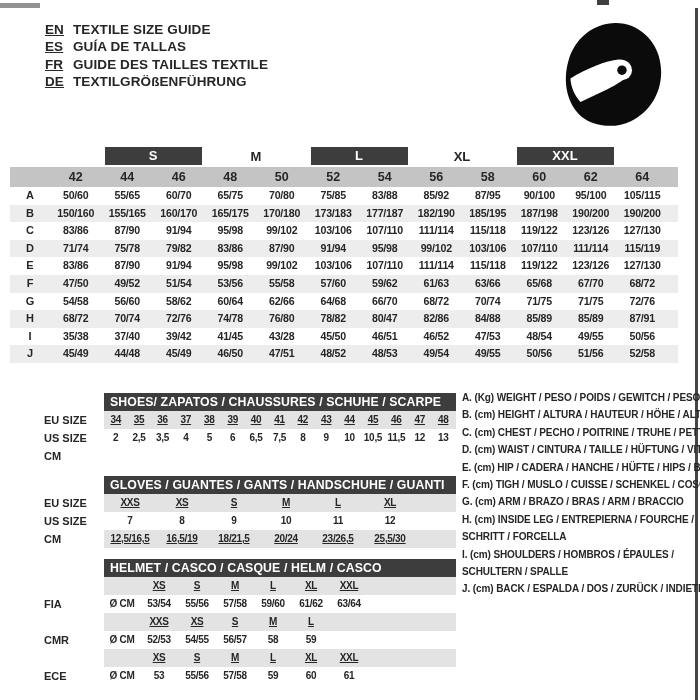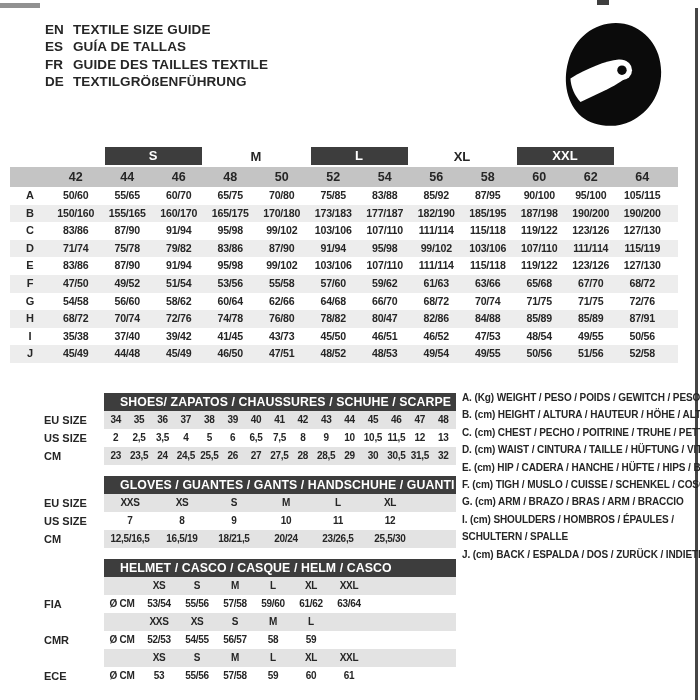--- a/index.html
+++ b/index.html
@@ -16,21 +16,21 @@
     font-family:"Liberation Sans",sans-serif;font-weight:bold;overflow:hidden;
   }
   
   .tl-mark{position:absolute;left:0;top:3px;width:40px;height:5px;background:#919191;}
   .tr-mark{position:absolute;left:597px;top:0;width:12px;height:5px;background:#3f3f3f;}
   .right-border{position:absolute;left:695px;top:8px;width:3px;height:692px;background:#454545;}
 
   
   .lang-list{position:absolute;left:45px;top:21px;}
   .lang-row{display:flex;font-size:13.5px;line-height:17.3px;letter-spacing:0.1px;}
-  .lang-code{width:28px;flex:0 0 28px;}
+  .lang-code{width:28px;flex:0 0 28px;text-decoration:underline;}
 
   
   .helmet-icon{position:absolute;left:557px;top:17px;width:112px;height:112px;}
 
   
   .main-table{position:absolute;left:10px;top:146px;width:668px;text-align:center;}
   .mt-row{display:grid;grid-template-columns:40px repeat(12,51.5px);}
   .mt-group{height:21px;}
   .grp{font-size:13px;line-height:21px;}
   .grp-dark{background:var(--dark-bar);color:#ffffff;margin:1px 3px 2px 3px;line-height:18px;}
@@ -39,23 +39,23 @@
   .mt-label{font-size:11px;letter-spacing:0;}
   .shade{background:var(--alt-row);}
 
   
   .section{position:absolute;display:flex;}
   .side-labels{width:60px;flex:0 0 60px;font-size:11px;}
   .side-spacer{height:18px;}
   .side-label{height:18px;line-height:18px;white-space:nowrap;}
   .sub-table{width:352px;text-align:center;}
   .sub-title{height:18px;line-height:18px;background:var(--dark-bar);color:#ffffff;
-    font-size:12.3px;text-align:left;padding-left:16px;white-space:nowrap;letter-spacing:0.1px;}
+    font-size:12.3px;text-align:left;padding-left:6px;white-space:nowrap;letter-spacing:0.1px;}
   .sub-row{display:grid;height:18px;line-height:18px;font-size:10px;letter-spacing:-0.3px;}
-  .shade2{background:var(--alt-row2);}
+  .shade2{background:var(--alt-row2);text-decoration:underline;}
   .sub-cell{overflow:visible;white-space:nowrap;}
 
   
   .legend{position:absolute;left:462px;top:389px;width:236px;font-size:10px;line-height:17.4px;letter-spacing:-0.1px;}
   .legend-line{white-space:nowrap;}
 </style>
 </head>
 <body>
 
 <div class="tl-mark"></div>
@@ -232,21 +232,21 @@
       <div class="mt-cell">85/89</div>
       <div class="mt-cell">85/89</div>
       <div class="mt-cell">87/91</div>
     </div>
     <div class="mt-row mt-data">
       <div class="mt-label">I</div>
       <div class="mt-cell">35/38</div>
       <div class="mt-cell">37/40</div>
       <div class="mt-cell">39/42</div>
       <div class="mt-cell">41/45</div>
-      <div class="mt-cell">43/73</div>
+      <div class="mt-cell">43/28</div>
       <div class="mt-cell">45/50</div>
       <div class="mt-cell">46/51</div>
       <div class="mt-cell">46/52</div>
       <div class="mt-cell">47/53</div>
       <div class="mt-cell">48/54</div>
       <div class="mt-cell">49/55</div>
       <div class="mt-cell">50/56</div>
     </div>
     <div class="mt-row mt-data shade">
       <div class="mt-label">J</div>
@@ -301,37 +301,20 @@
         <div class="sub-cell">6,5</div>
         <div class="sub-cell">7,5</div>
         <div class="sub-cell">8</div>
         <div class="sub-cell">9</div>
         <div class="sub-cell">10</div>
         <div class="sub-cell">10,5</div>
         <div class="sub-cell">11,5</div>
         <div class="sub-cell">12</div>
         <div class="sub-cell">13</div>
       </div>
-      <div class="sub-row shade2" style="grid-template-columns:repeat(15, 23.4px) 1fr">
-        <div class="sub-cell">23</div>
-        <div class="sub-cell">23,5</div>
-        <div class="sub-cell">24</div>
-        <div class="sub-cell">24,5</div>
-        <div class="sub-cell">25,5</div>
-        <div class="sub-cell">26</div>
-        <div class="sub-cell">27</div>
-        <div class="sub-cell">27,5</div>
-        <div class="sub-cell">28</div>
-        <div class="sub-cell">28,5</div>
-        <div class="sub-cell">29</div>
-        <div class="sub-cell">30</div>
-        <div class="sub-cell">30,5</div>
-        <div class="sub-cell">31,5</div>
-        <div class="sub-cell">32</div>
-      </div>
     </div>
 </div>
 
 <div class="section" style="left:44px;top:476px;">
   <div class="side-labels">
       <div class="side-spacer"></div>
       <div class="side-label">EU SIZE</div>
       <div class="side-label">US SIZE</div>
       <div class="side-label">CM</div>
     </div>
@@ -449,19 +432,23 @@
     <div class="legend-item">
       <div class="legend-line">E. (cm) HIP / CADERA / HANCHE / HÜFTE / HIPS / BACINO</div>
     </div>
     <div class="legend-item">
       <div class="legend-line">F. (cm) TIGH / MUSLO / CUISSE / SCHENKEL / COSCIA</div>
     </div>
     <div class="legend-item">
       <div class="legend-line">G. (cm) ARM / BRAZO / BRAS / ARM / BRACCIO</div>
     </div>
     <div class="legend-item">
+      <div class="legend-line">H. (cm) INSIDE LEG / ENTREPIERNA / FOURCHE /</div>
+      <div class="legend-line">SCHRITT / FORCELLA</div>
+    </div>
+    <div class="legend-item">
       <div class="legend-line">I. (cm) SHOULDERS / HOMBROS / ÉPAULES /</div>
       <div class="legend-line">SCHULTERN / SPALLE</div>
     </div>
     <div class="legend-item">
       <div class="legend-line">J. (cm) BACK / ESPALDA / DOS / ZURÜCK / INDIETRO</div>
     </div>
   </div>
 
 </body></html>

